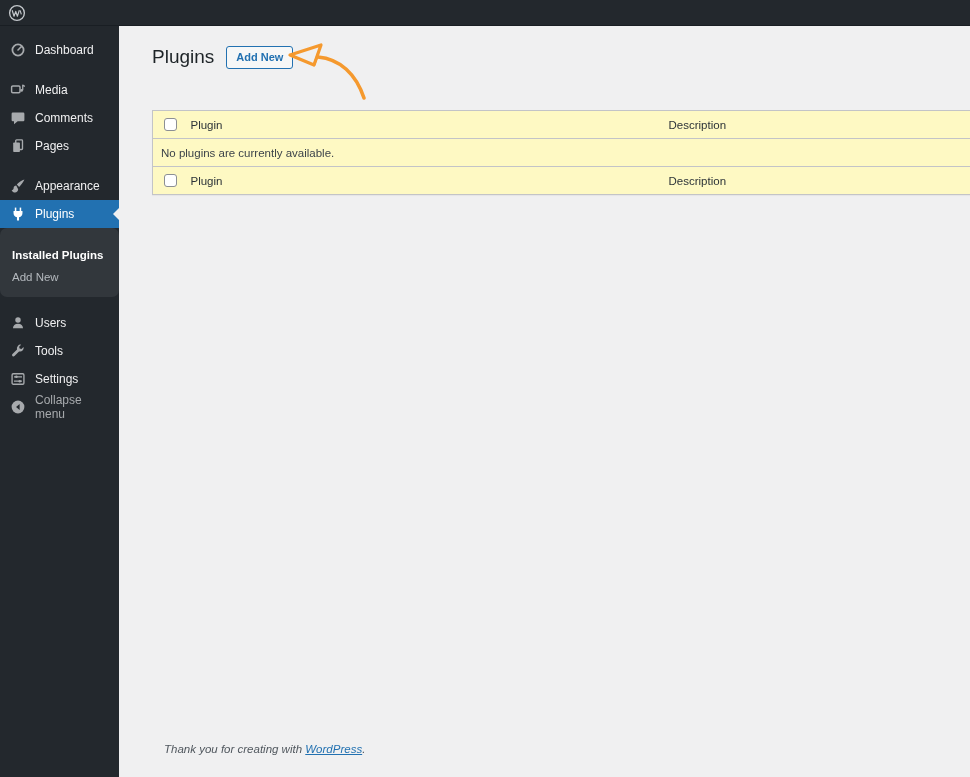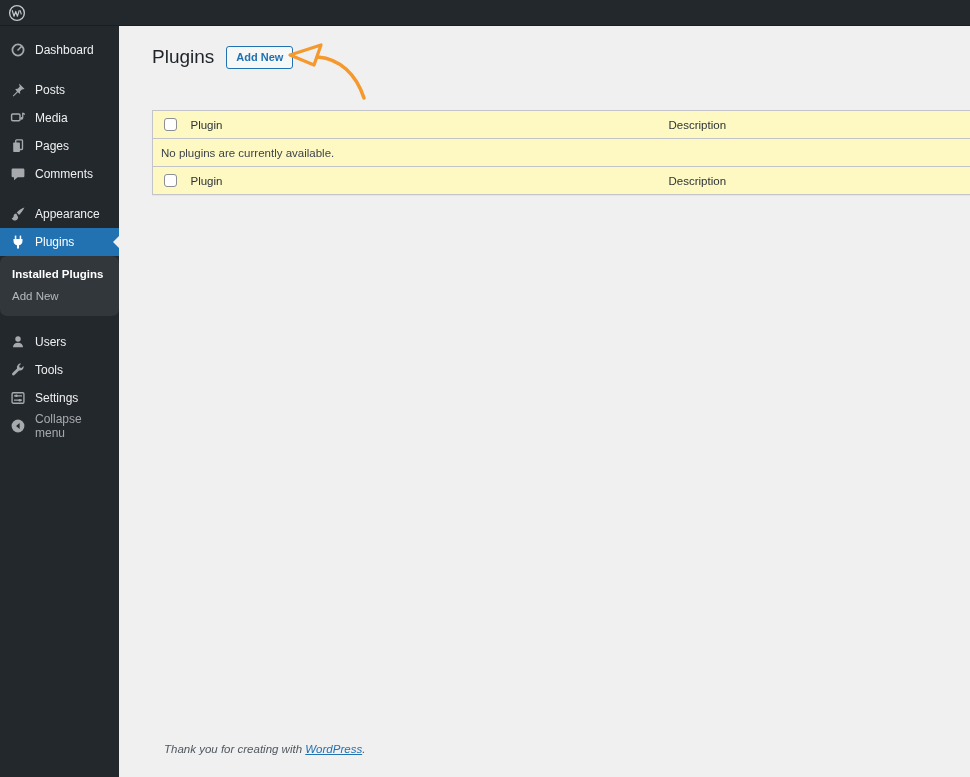--- a/index.html
+++ b/index.html
@@ -34,21 +34,21 @@
   .menu-icon { width:16px; height:16px; color:#a7aaad; flex:0 0 16px; display:flex; }
   .menu-item.active { background:#2271b1; color:#fff; font-weight:400; }
   .menu-item.active .menu-icon { color:#fff; }
   .menu-item.active::after {
     content:""; position:absolute; right:0; top:50%; margin-top:-6px;
     width:0; height:0;
     border-top:6px solid transparent; border-bottom:6px solid transparent;
     border-right:6px solid #f0f0f1;
   }
   .menu-sep { height:12px; }
-  .submenu { background:#32373c; padding:7px 0 9px;border-radius:7px; }
+  .submenu { background:#32373c; padding:16px 0 9px;border-radius:7px; }
   .submenu-item { padding:5px 12px; font-size:11.5px; color:#b4b9be; cursor:pointer; }
   .submenu-item.current { color:#fff; font-weight:bold; }
   .menu-item.collapse { color:#a7aaad; }
   .menu-item.collapse .menu-icon { color:#a7aaad; }
 
   
   .content { position:absolute; left:133px; right:0; top:26px; bottom:0; background:#f0f0f1; }
   .heading-row { display:flex; align-items:center; gap:12px; padding:16px 0 0 19px; height:46px; }
   .page-title { margin:0; font-size:19px; font-weight:400; color:#1d2327; line-height:1.3; }
   .add-new-btn {
@@ -108,58 +108,50 @@
           <svg viewBox="0 0 20 20" width="16" height="16">
             <circle cx="10" cy="10" r="7" fill="none" stroke="currentColor" stroke-width="2.2"></circle>
             <path d="M10 10 L14 6" stroke="currentColor" stroke-width="2" stroke-linecap="round"></path>
           </svg>
         </span>
         <span>Dashboard</span>
       </div>
 
       <div class="menu-sep"></div>
 
-      <div class="menu-item">
-        <span class="menu-icon">
-          <svg viewBox="0 0 20 20" width="16" height="16">
-            <path fill="currentColor" d="M11.4 1.8l6.8 6.8-3.3.9-2.5 2.5.4 3.1-3.1-2.3-5.3 5.3-.9-.9 5.2-5.4-2.2-3 3.1-.4 2.5-2.5z"></path>
-          </svg>
-        </span>
-        <span>Posts</span>
-      </div>
 
       <div class="menu-item">
         <span class="menu-icon">
           <svg viewBox="0 0 20 20" width="16" height="16">
             <rect x="2" y="5" width="10.5" height="8.5" rx="1.5" fill="none" stroke="currentColor" stroke-width="1.8"></rect>
             <path d="M15.9 3.4v7" stroke="currentColor" stroke-width="1.6"></path>
             <circle cx="14.5" cy="10.6" r="1.7" fill="currentColor"></circle>
             <path d="M15.9 3.2l2.7 1.1v2.1l-2.7-1.1z" fill="currentColor"></path>
           </svg>
         </span>
         <span>Media</span>
       </div>
 
       <div class="menu-item">
         <span class="menu-icon">
           <svg viewBox="0 0 20 20" width="16" height="16">
+            <path fill="currentColor" d="M3.5 3.2h13A1.6 1.6 0 0 1 18 4.8v7.6a1.6 1.6 0 0 1-1.5 1.6H9.6L5 17.8V14H3.5A1.6 1.6 0 0 1 2 12.4V4.8a1.6 1.6 0 0 1 1.5-1.6z"></path>
+          </svg>
+        </span>
+        <span>Comments</span>
+      </div>
+
+      <div class="menu-item">
+        <span class="menu-icon">
+          <svg viewBox="0 0 20 20" width="16" height="16">
             <rect x="7.2" y="2.4" width="8.4" height="12" rx="1" fill="none" stroke="currentColor" stroke-width="1.7"></rect>
             <rect x="4" y="5.6" width="8.4" height="12" rx="1" fill="currentColor"></rect>
           </svg>
         </span>
         <span>Pages</span>
-      </div>
-
-      <div class="menu-item">
-        <span class="menu-icon">
-          <svg viewBox="0 0 20 20" width="16" height="16">
-            <path fill="currentColor" d="M3.5 3.2h13A1.6 1.6 0 0 1 18 4.8v7.6a1.6 1.6 0 0 1-1.5 1.6H9.6L5 17.8V14H3.5A1.6 1.6 0 0 1 2 12.4V4.8a1.6 1.6 0 0 1 1.5-1.6z"></path>
-          </svg>
-        </span>
-        <span>Comments</span>
       </div>
 
       <div class="menu-sep"></div>
 
       <div class="menu-item">
         <span class="menu-icon">
           <svg viewBox="0 0 20 20" width="16" height="16">
             <path fill="currentColor" d="M18 2c-3 .6-7.5 3.7-9.5 6.2l2.9 2.9C13.9 9 17 4.8 18 2zM7.8 9.4c-1.7 0-3.3 1.5-3.3 3.3 0 1.2-1 2.3-2.5 2.8 1 1.6 2.6 2.6 4.3 2.6 2.2 0 3.9-1.7 3.9-3.9z"></path>
           </svg>
         </span>

